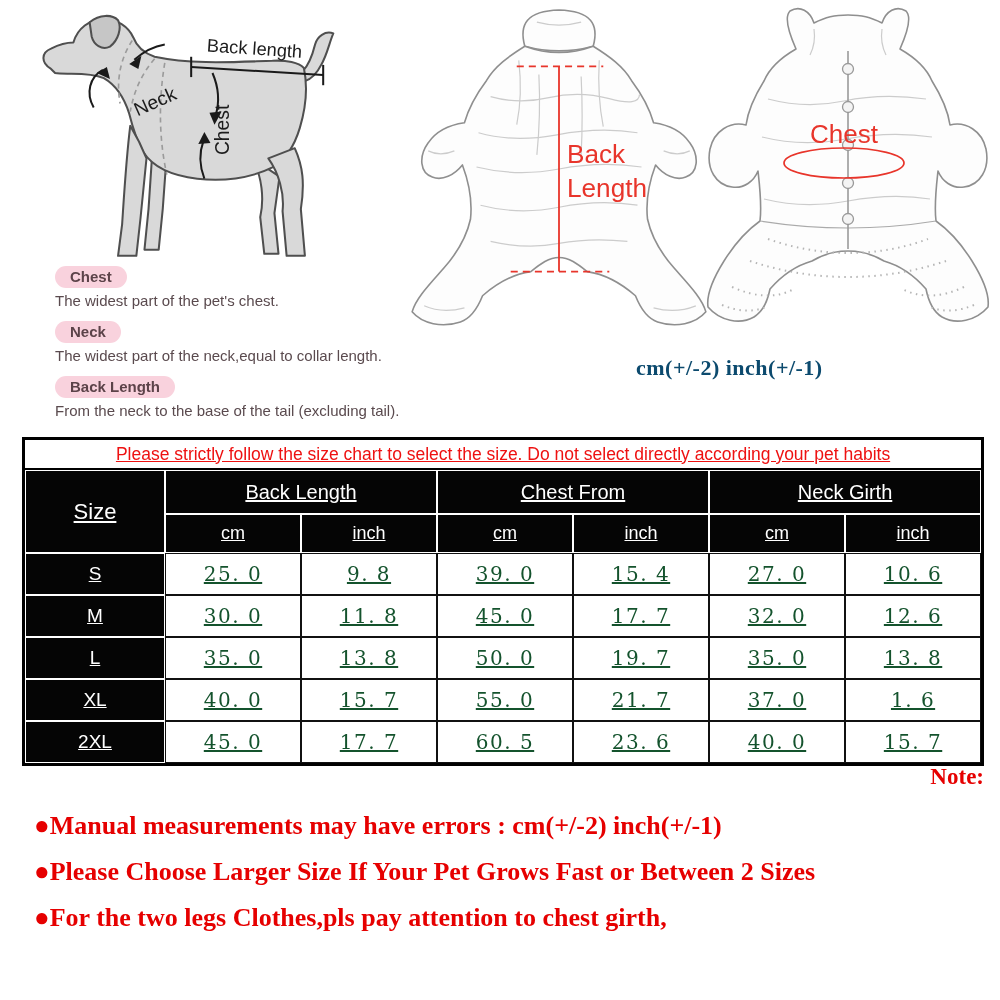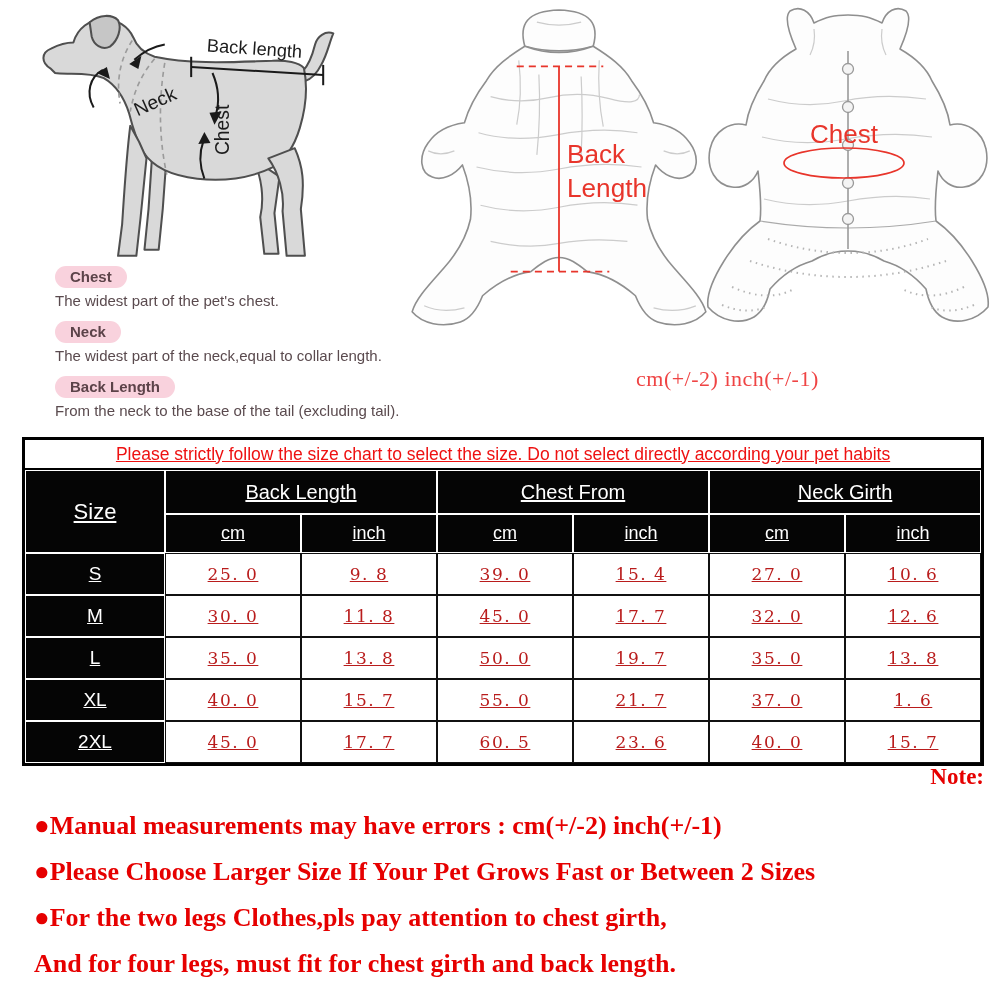--- a/index.html
+++ b/index.html
@@ -13,44 +13,44 @@
   .defs{left:55px;top:266px;width:470px;}
   .def-group{margin-bottom:10px;}
   .pill{
     display:inline-block;background:#f9d2dd;color:#5c4349;font-weight:bold;
     font-size:15px;line-height:20px;padding:1px 15px;border-radius:12px;margin-bottom:2px;
   }
   .def-text{font-size:15px;color:#5a4a4e;line-height:21px;}
 
   
   .tolerance{
-    left:636px;top:366px;color:#ef4444;font-family:"Liberation Serif",serif;
-    font-weight:normal;font-size:22px;letter-spacing:0.5px;
+    left:636px;top:355px;color:#0c4a6e;font-family:"Liberation Serif",serif;
+    font-weight:bold;font-size:22px;letter-spacing:0.5px;
   }
 
   
   .table-wrap{left:22px;top:437px;}
   table.size-chart{
     border-collapse:separate;border-spacing:0;border:3px solid #000;
     width:956px;table-layout:fixed;background:#fff;
   }
   table.size-chart th,table.size-chart td{
     text-align:center;vertical-align:middle;padding:0;text-decoration:underline;
   }
   .notice-cell{
     color:#ee1111;font-size:17.5px;height:28px;font-weight:500;
     border-bottom:2px solid #000;background:#fff;
   }
   th.dark{background:#050505;color:#fff;font-weight:normal;border:1px solid #fff;}
   .group-h{font-size:20px;height:42px;}
   .unit-h{font-size:18px;height:37px;}
   .size-c{font-size:19px;height:40px;margin-left:18px;}
   td.val{
-    border:1px solid #111;background:#fff;color:#b91c1c;
-    font-family:"DejaVu Serif",serif;font-size:17px;letter-spacing:1.5px;height:40px;
+    border:1px solid #111;background:#fff;color:#14532d;
+    font-family:"DejaVu Serif",serif;font-size:20px;letter-spacing:1.5px;height:40px;
   }
 
   
   .notes{left:34px;top:763px;width:950px;color:#e60000;
     font-family:"Liberation Serif",serif;font-weight:bold;}
   .notes .note-title{font-size:23px;margin:0 0 21px 0;line-height:28px;text-align:right;}
   .notes p{font-size:26px;margin:0 0 19px 0;line-height:27px;}
 
   
   svg text{font-family:"Liberation Sans",sans-serif;}
@@ -294,14 +294,13 @@
     </tr>
   </tbody>
     </table>
 </div>
 
 <div class="abs notes">
   <p class="note-title">Note:</p>
   <p>●Manual measurements may have errors : cm(+/-2)  inch(+/-1)</p>
   <p>●Please Choose Larger Size If Your Pet Grows Fast or Between 2 Sizes</p>
   <p>●For the two legs Clothes,pls pay attention to chest girth,</p>
-  <p>And for four legs, must fit for chest girth and back length.</p>
 </div>
 
 </body></html>

